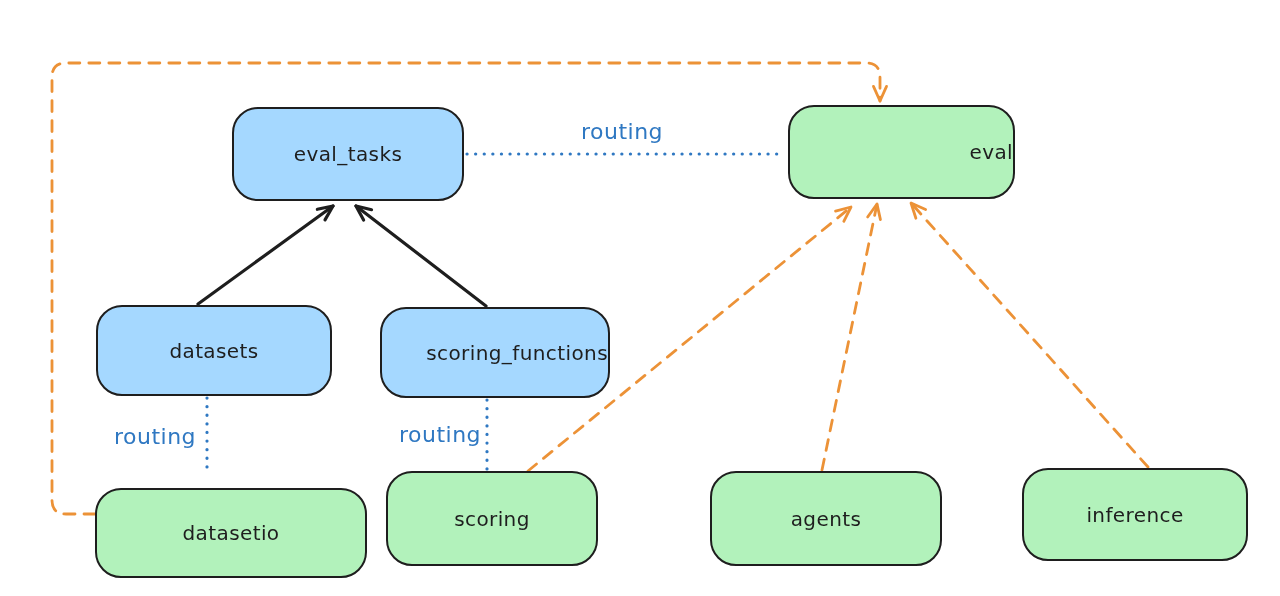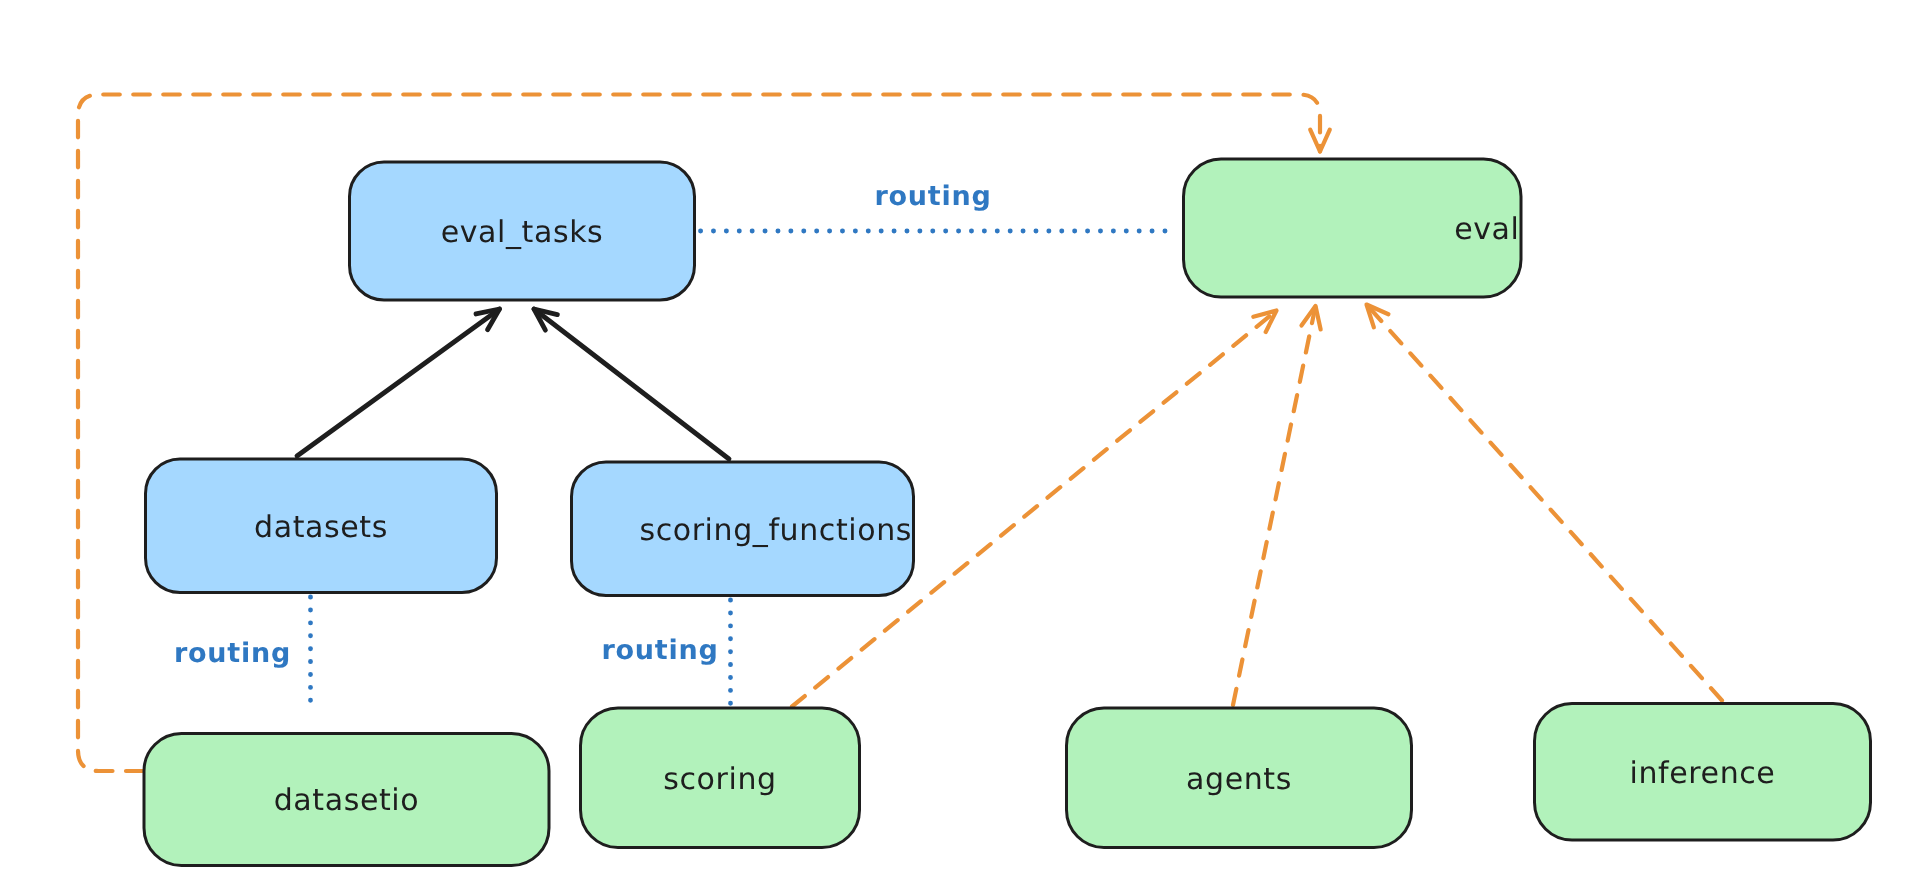--- a/index.html
+++ b/index.html
@@ -20,36 +20,36 @@
   .edge.head{stroke-dasharray:none;}
 
   .node{
     position:absolute;
     border:2.6px solid var(--stroke,#1e1e1e);
     border-radius:26px;
     display:flex;align-items:center;justify-content:center;
     font-size:20px;letter-spacing:0.4px;
     box-sizing:border-box;
   }
-  .node.blue{background:var(--blue,#a5d8ff);border-radius:24px;}
+  .node.blue{background:var(--blue,#a5d8ff);}
   .node.green{background:var(--green,#b2f2bb);}
 
   #n-eval_tasks{left:232px;top:107px;width:232px;height:94px;}
   #n-eval{left:788px;top:105px;width:227px;height:94px;justify-content:flex-end;}
   #n-datasets{left:96px;top:305px;width:236px;height:91px;}
   #n-scoring_functions{left:380px;top:307px;width:230px;height:91px;justify-content:flex-end;}
   #n-datasetio{left:95px;top:476px;width:272px;height:90px;margin-top:12px;}
-  #n-scoring{left:386px;top:471px;width:188px;height:95px;}
+  #n-scoring{left:386px;top:471px;width:212px;height:95px;}
   #n-agents{left:710px;top:471px;width:232px;height:95px;}
   #n-inference{left:1022px;top:468px;width:226px;height:93px;}
 
   .edge-label{
     position:absolute;transform:translate(-50%,-50%);
     color:var(--routing,#2f78c2);
-    font-size:18px;font-weight:700;letter-spacing:0.5px;
+    font-size:22px;font-weight:400;letter-spacing:0.5px;
     white-space:nowrap;
   }
   #l-0{left:622px;top:131px;}
   #l-1{left:155px;top:436px;}
   #l-2{left:440px;top:434px;}
 </style>
 </head>
 <body>
 
 <div id="canvas">

